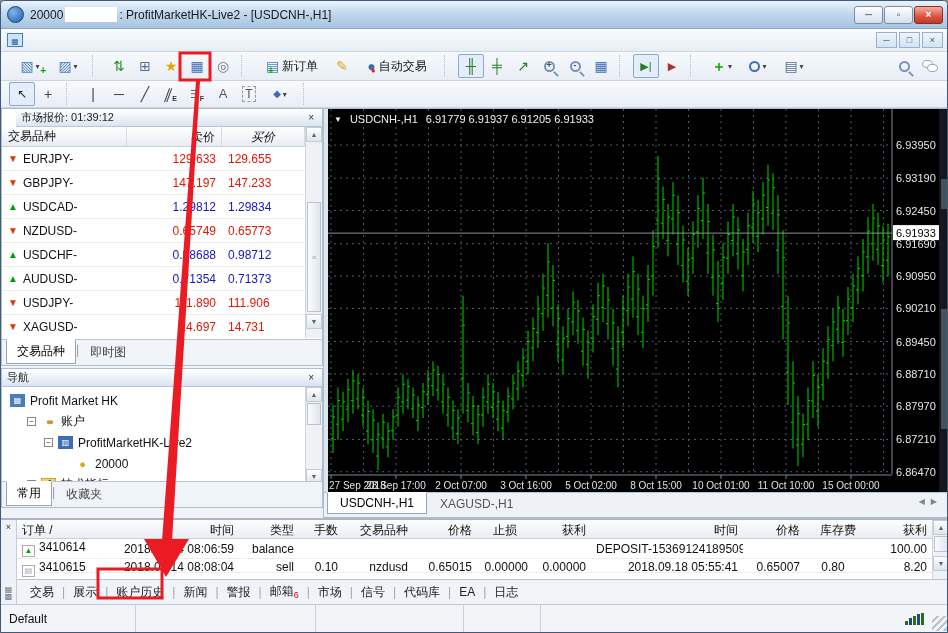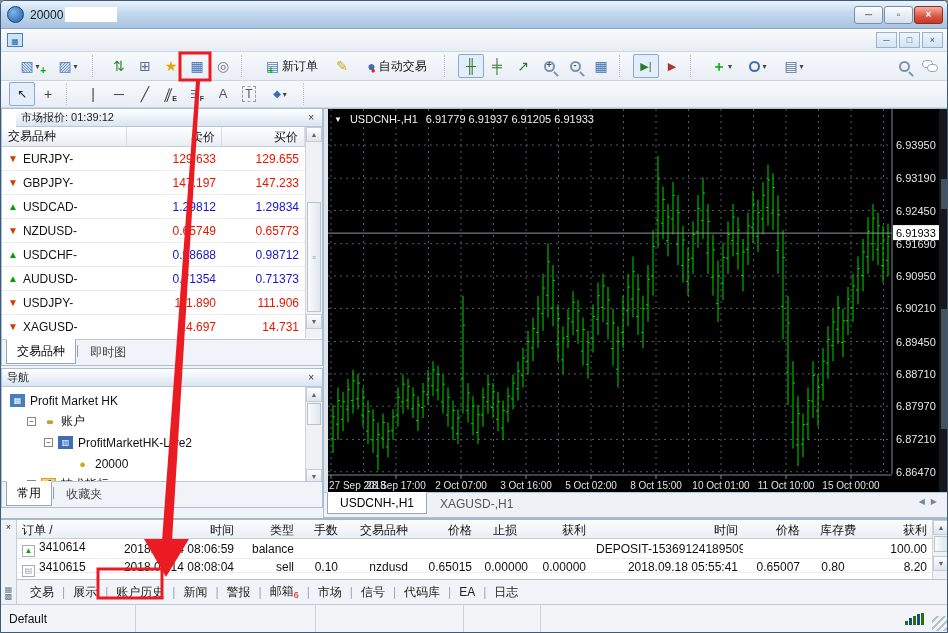--- a/index.html
+++ b/index.html
@@ -57,21 +57,21 @@
   .phead{height:18px;background:linear-gradient(#ffffff,#dae4f1);border-bottom:1px solid #b9c6d6;
     display:flex;align-items:center;padding:0 5px;font-size:11px;color:#222;}
   .phead .x{margin-left:auto;font-size:10px;color:#333;padding:0 3px;}
   #mw{top:107px;height:258px;padding-left:14px;}
   .mw-table{position:absolute;left:0;top:18px;right:17px;bottom:27px;overflow:hidden;font-size:12px;}
   .mw-hrow{display:flex;height:20px;background:linear-gradient(#fdfefe,#e8edf4);border-bottom:1px solid #c6cfdc;}
   .mw-hrow div{padding:2px 6px;border-right:1px solid #d5dce6;}
   .mw-row{display:flex;height:24px;align-items:center;border-bottom:1px solid #ececec;background:#fff;}
   .c-sym{width:125px;padding:0 6px;display:flex;align-items:center;gap:5px;}
   .c-sell{width:95px;text-align:right;padding:0 6px;}
-  .c-buy{width:83px;text-align:right;padding:0 6px;}
+  .c-buy{width:83px;padding:0 6px;}
   .arr{font-size:10px;line-height:10px;}
   .up .price{color:#1515cf;} .down .price{color:#e81500;}
   .ptabs{position:absolute;left:0;bottom:0;height:26px;right:0;background:#f0f3f8;border-top:1px solid #b9c6d6;
     display:flex;align-items:flex-start;padding:0 4px;font-size:12px;}
   .ptab{padding:3px 10px;color:#444;border:1px solid transparent;}
   .ptab.active{background:#fff;border:1px solid #98a6ba;border-top-color:#fff;margin-top:-1px;color:#000;}
   .ptab-sep{color:#999;padding-top:3px;}
   .vscroll{position:absolute;right:0;width:17px;background:#f0f1f4;border-left:1px solid #d0d5dd;}
   .vs-btn{height:15px;display:flex;align-items:center;justify-content:center;font-size:7px;color:#567;
     border:1px solid #c3cbd6;background:linear-gradient(#fdfdfd,#dfe5ec);}
@@ -136,20 +136,21 @@
 </head>
 <body>
 
 <div class="app">
 
   <div id="titlebar">
     <span class="logo"></span>
     <span id="title-text">
       <span>20000</span>
       <span class="redact"></span>
+      <span>: ProfitMarketHK-Live2 - [USDCNH-,H1]</span>
     </span>
     <span class="winbtns">
       <span class="wbtn">─</span>
       <span class="wbtn">▫</span>
       <span class="wbtn close">×</span>
     </span>
   </div>
 
   <div id="menubar">
     <span class="menu-doc">▦</span>
@@ -299,21 +300,21 @@
 
   <div class="panel" id="mw">
     <div class="phead">
       <span>市场报价: 01:39:12</span>
       <span class="x">×</span>
     </div>
     <div class="mw-table">
       <div class="mw-hrow" id="mw-head">
           <div class="c-sym">交易品种</div>
           <div class="c-sell" style="text-align: right;">卖价</div>
-          <div class="c-buy" style="text-align: right;">买价</div>
+          <div class="c-buy" style="text-align: center; font-style: italic;">买价</div>
         </div>
       <div id="mw-rows">
           <div class="mw-row down">
             <div class="c-sym">
               <span class="arr" style="color: rgb(212, 58, 0);">▼</span>
               <span>EURJPY-</span>
             </div>
             <div class="c-sell price">129.633</div>
             <div class="c-buy price">129.655</div>
           </div>

